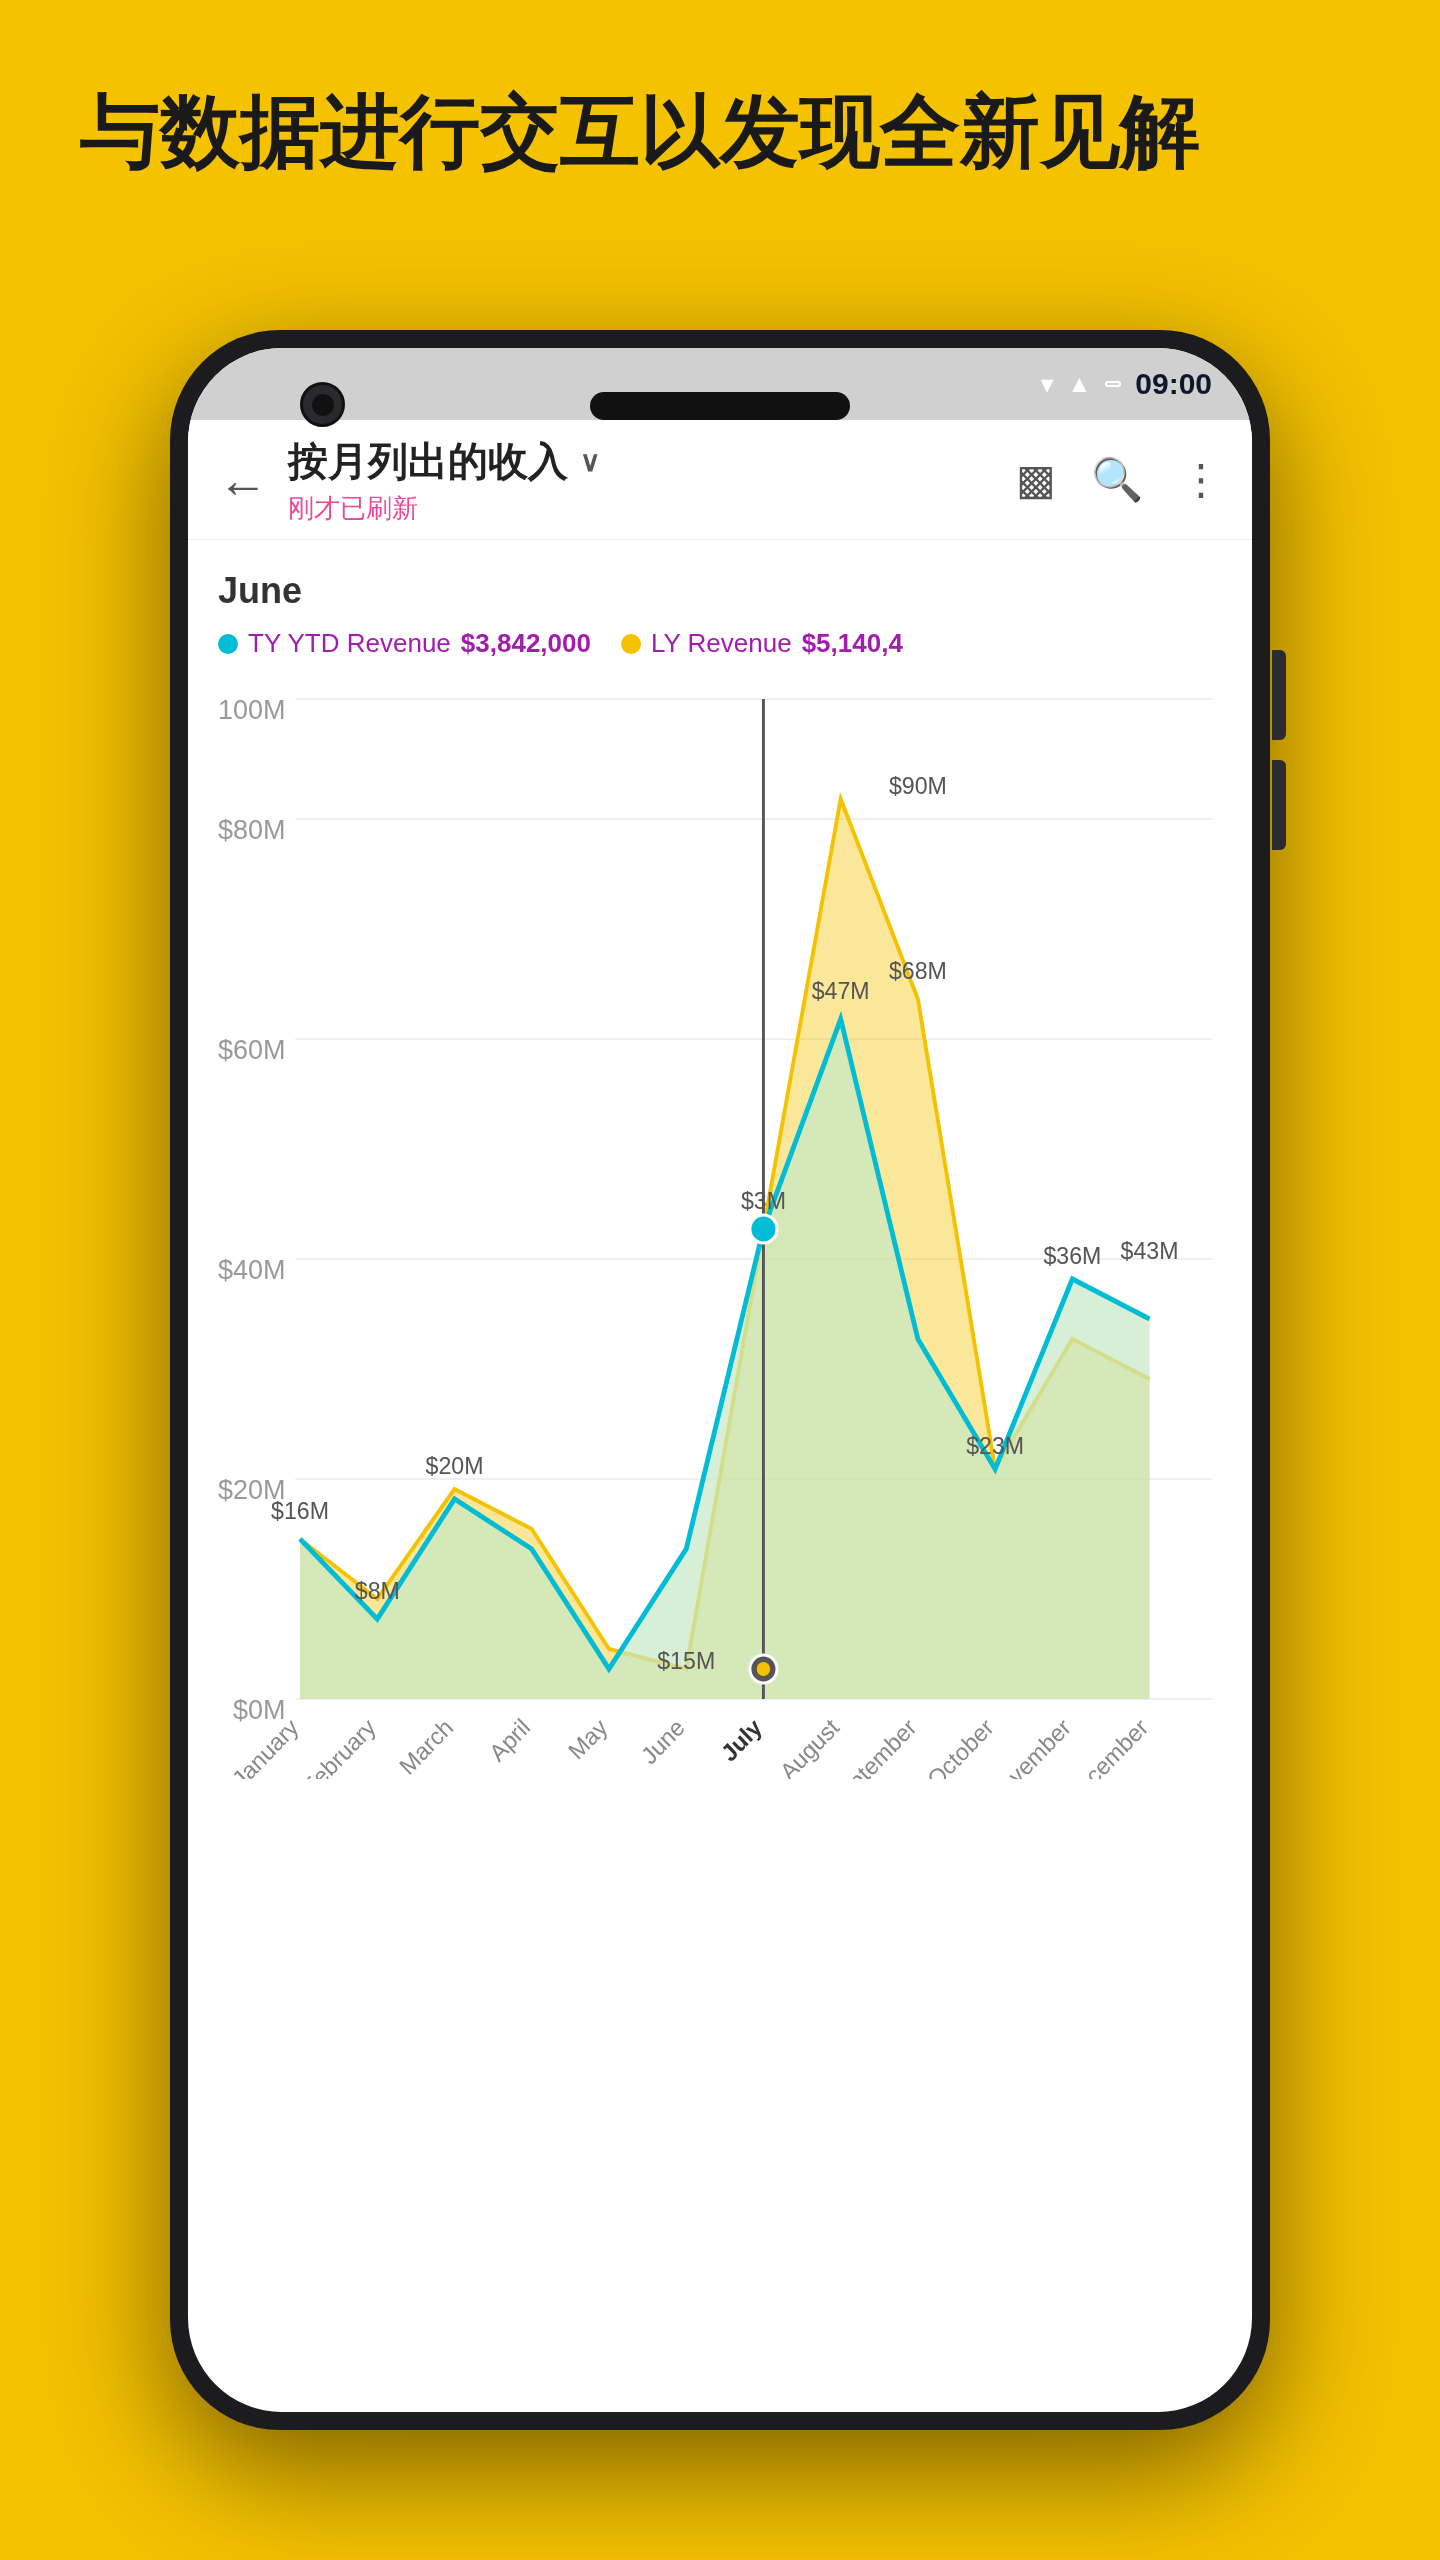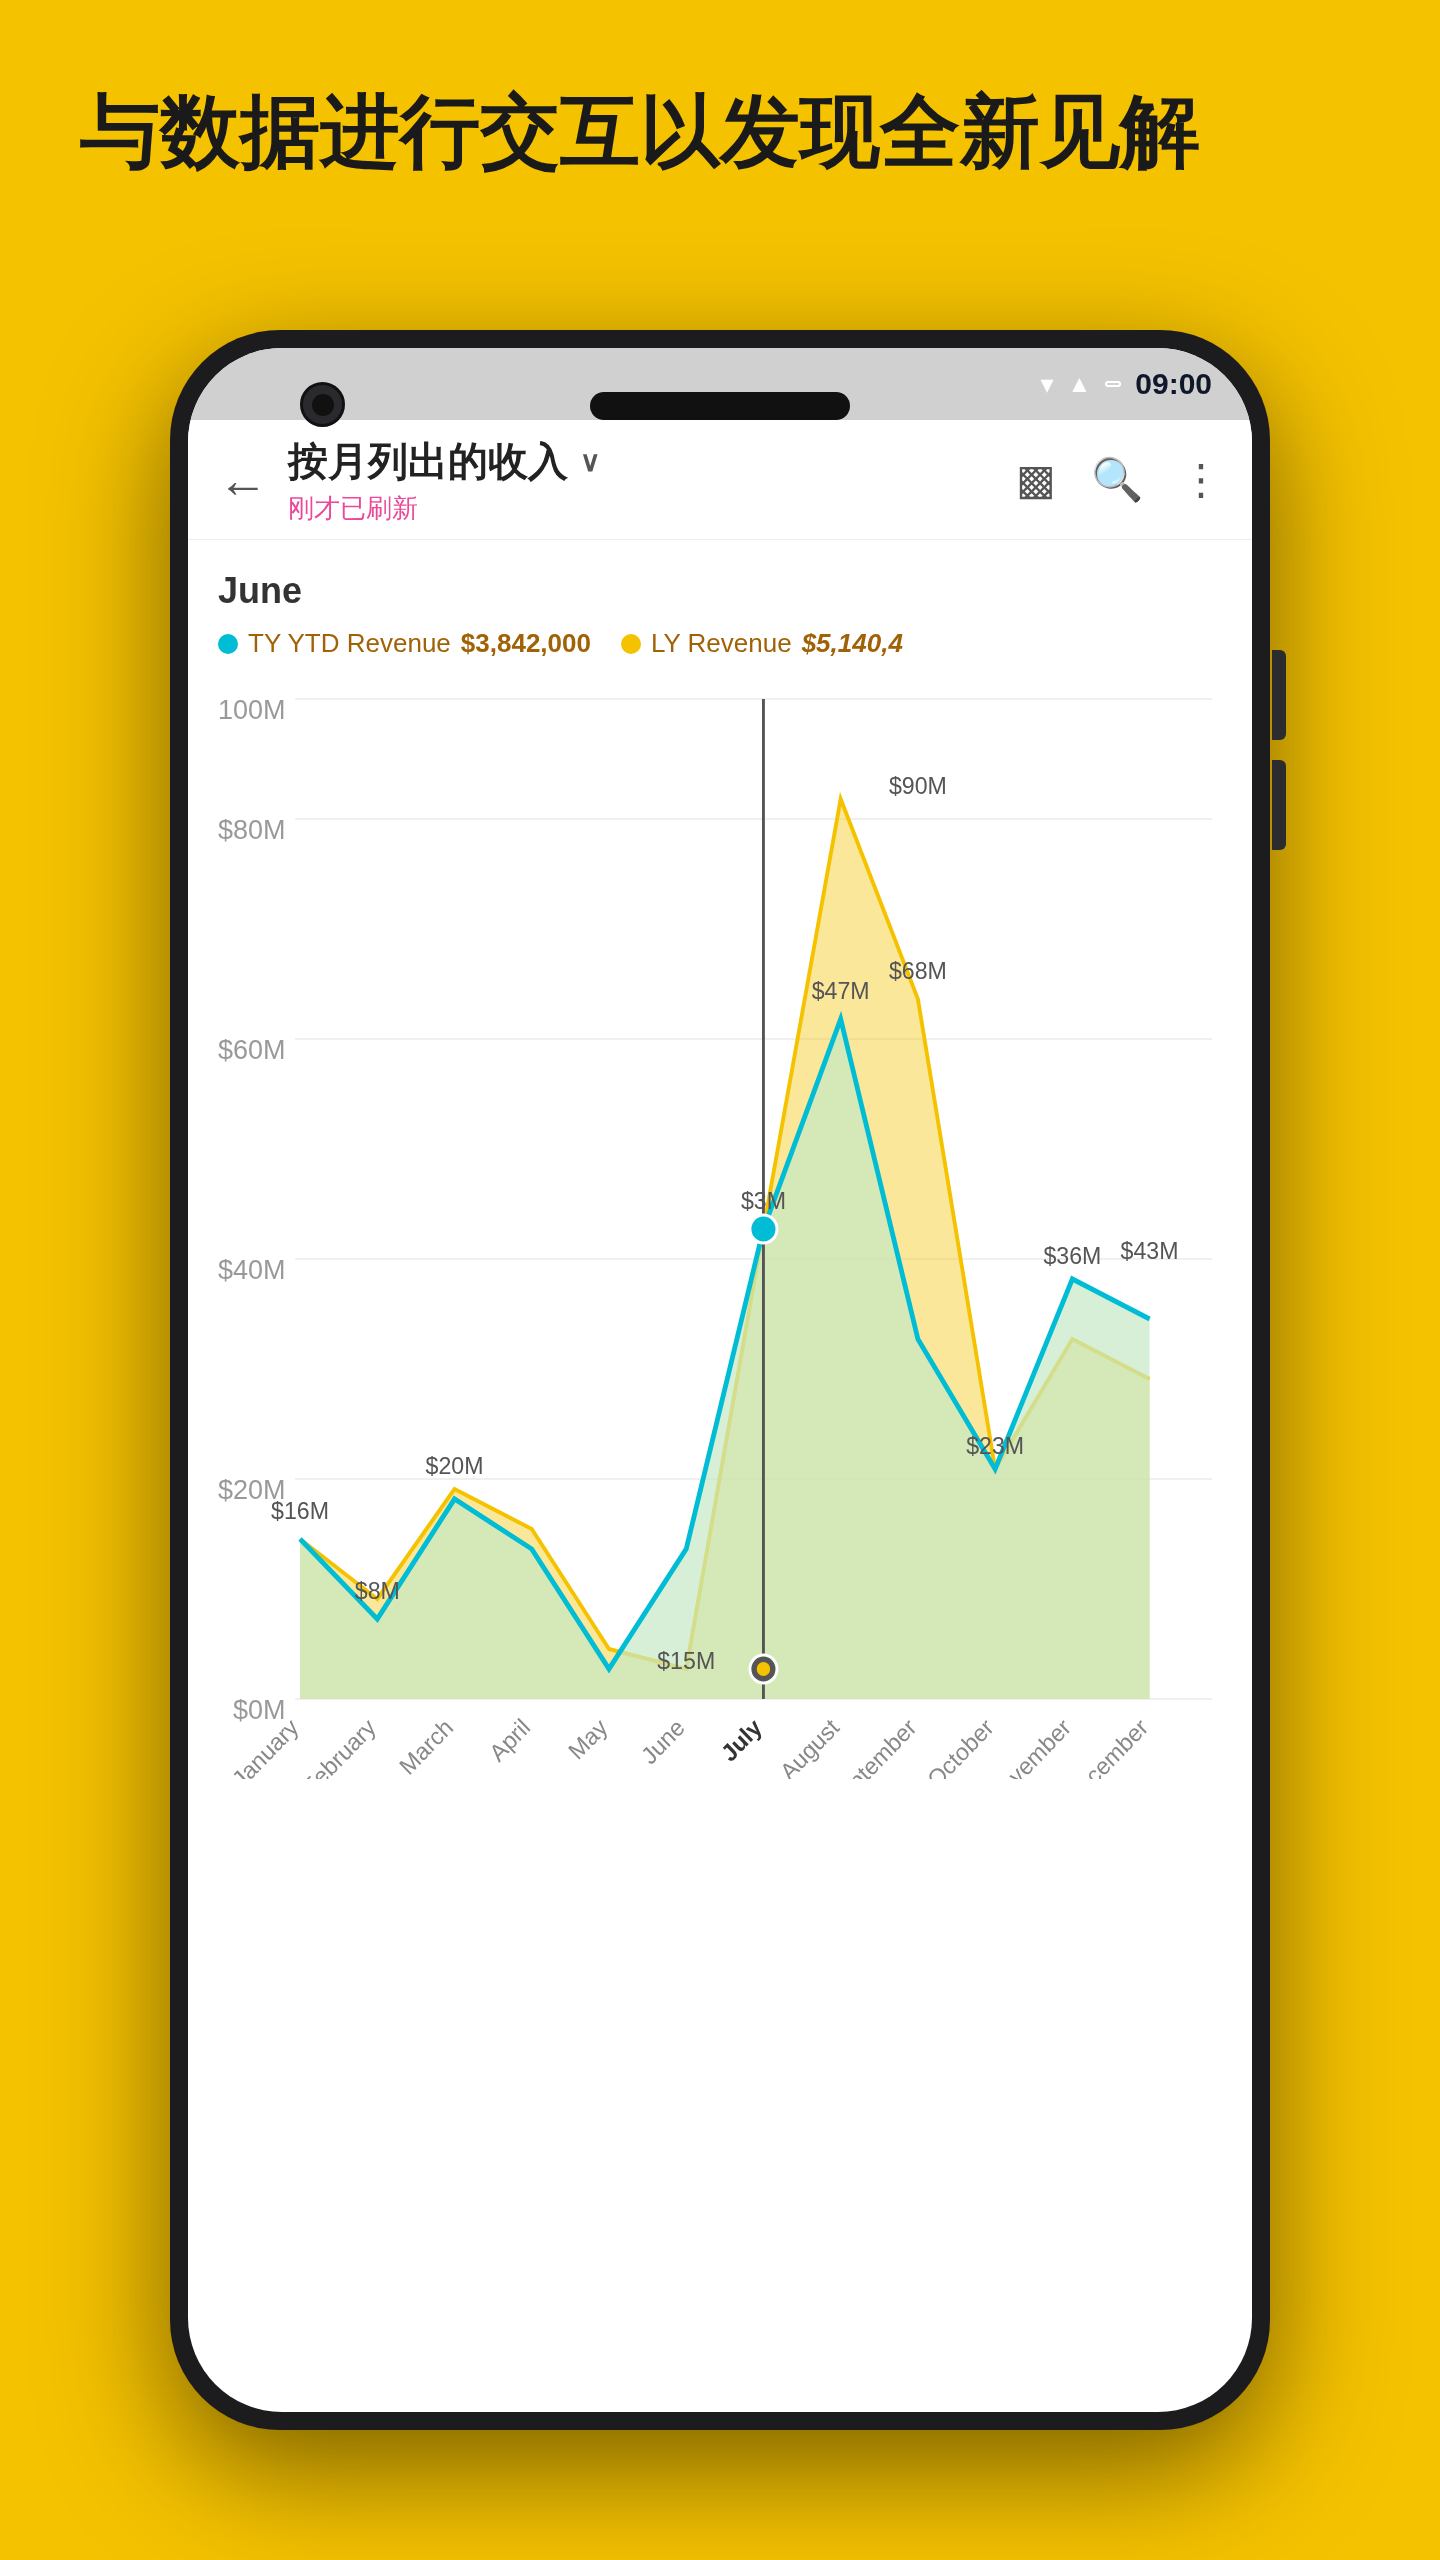--- a/index.html
+++ b/index.html
@@ -195,21 +195,21 @@
       align-items: center;
       gap: 30px;
       margin-bottom: 20px;
       flex-wrap: wrap;
     }
     .legend-item {
       display: flex;
       align-items: center;
       gap: 10px;
       font-size: 26px;
-      color: #a16207;
+      color: #a21caf;
     }
     .legend-dot {
       width: 20px;
       height: 20px;
       border-radius: 50%;
     }
     .legend-dot-teal { background: #00BCD4; }
     .legend-dot-yellow { background: #F5C200; }
 
     .chart-area {
@@ -269,21 +269,21 @@
         <div class="chart-month-label">June</div>
         <div class="chart-legend">
           <div class="legend-item">
             <div class="legend-dot legend-dot-teal"></div>
             <span>TY YTD Revenue</span>
             <span style="font-weight:bold;">$3,842,000</span>
           </div>
           <div class="legend-item">
             <div class="legend-dot legend-dot-yellow"></div>
             <span>LY Revenue</span>
-            <span style="font-weight:bold;font-style:italic;">$5,140,4</span>
+            <span style="font-weight:bold;">$5,140,4</span>
           </div>
         </div>
 
         <div class="chart-area">
           <svg class="chart-svg" viewBox="0 0 1040 1100" preserveAspectRatio="none">
 
             <text x="70" y="1040" font-size="28" fill="#999" text-anchor="end">$0M</text>
             <text x="70" y="820" font-size="28" fill="#999" text-anchor="end">$20M</text>
             <text x="70" y="600" font-size="28" fill="#999" text-anchor="end">$40M</text>
             <text x="70" y="380" font-size="28" fill="#999" text-anchor="end">$60M</text>

